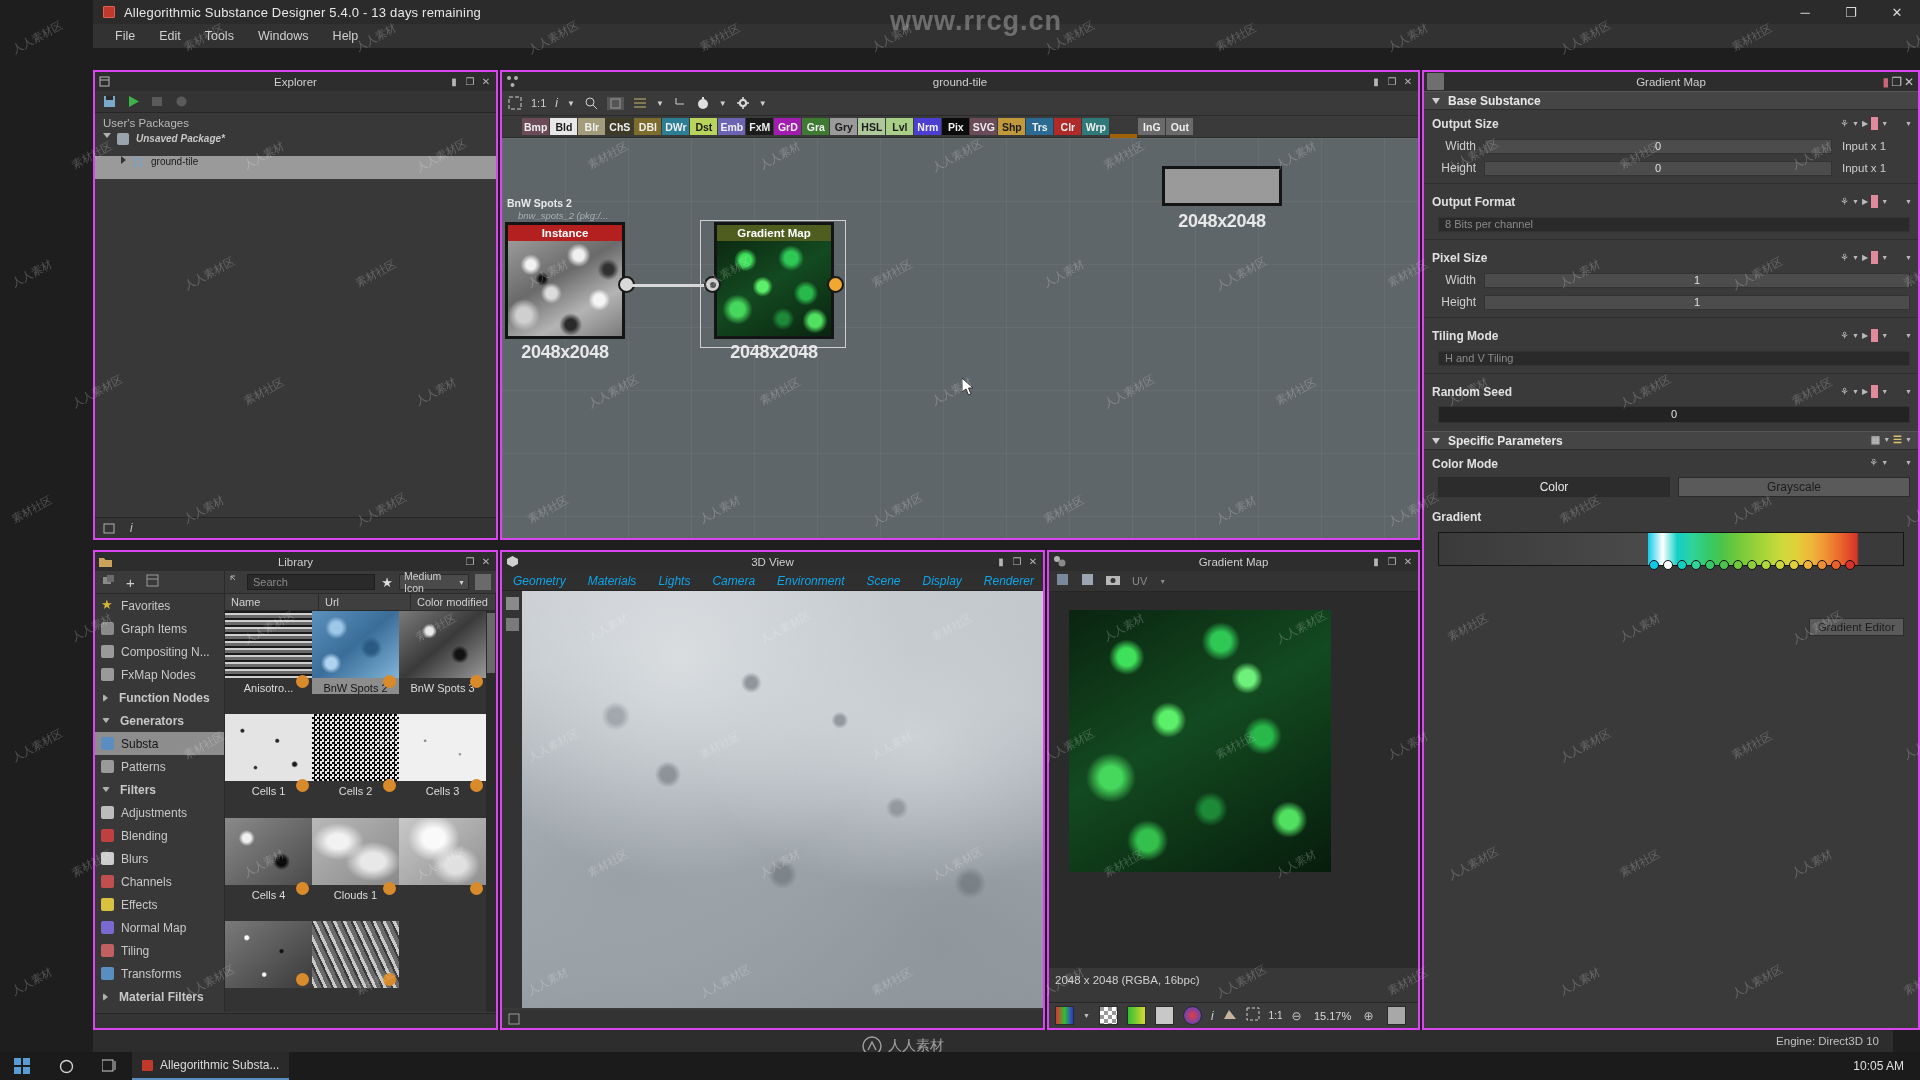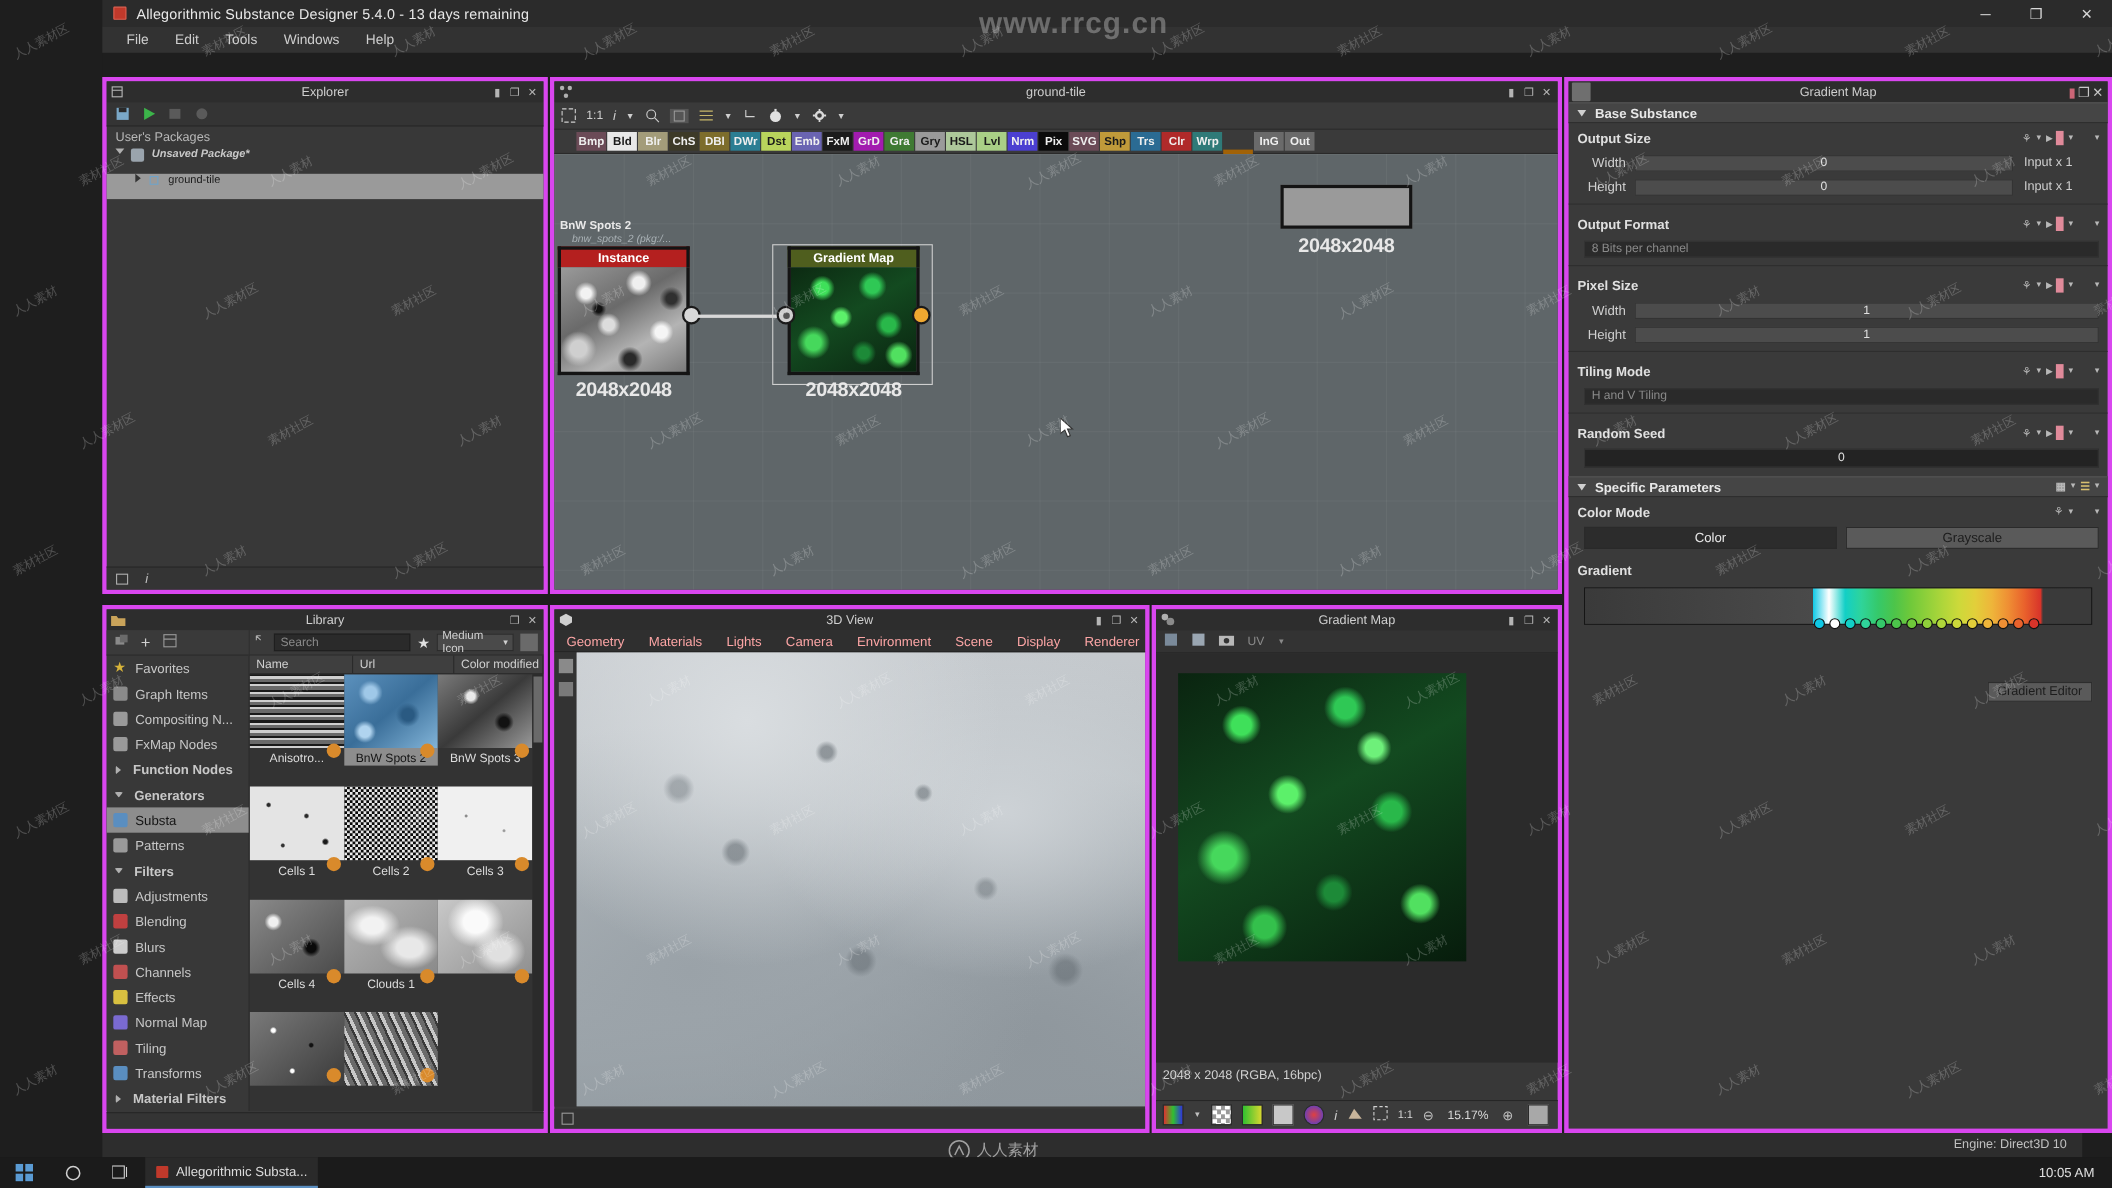--- a/index.html
+++ b/index.html
@@ -22,21 +22,21 @@
     background:#323232; display:flex; align-items:center; padding-left:10px; }
   #menubar .mi { padding:2px 12px; font-size:12.5px; color:#cfcfcf; }
 
   
   .wm { position:absolute; color:rgba(255,255,255,.22); pointer-events:none;
     font-size:11px; white-space:nowrap; }
   .wm-big { position:absolute; color:rgba(255,255,255,.30); font-size:27px;
     font-weight:bold; pointer-events:none; letter-spacing:1px; }
 
   
-  .panel { position:absolute; background:#383838; border:4px solid #d946ef; }
+  .panel { position:absolute; background:#383838; border:2px solid #d946ef; }
   .ptitle { height:19px; background:#2d2d2d; display:flex; align-items:center;
     font-size:11.5px; color:#cfcfcf; position:relative; }
   .ptitle .ico { width:15px;height:15px;margin-left:3px;flex:0 0 auto; }
   .ptitle .txt { position:absolute; left:0; right:0; text-align:center; }
   .ptitle .btns { margin-left:auto; display:flex; gap:2px; padding-right:3px; z-index:2; }
   .ptitle .pb { width:14px;height:14px;display:flex;align-items:center;justify-content:center;
     font-size:10px; color:#b5b5b5; }
   .pin { color:#cc6677; }
 
   
@@ -112,21 +112,21 @@
   .gthumb { width:100%; height:67px; }
   .gname { font-size:11px; color:#dcdcdc; text-align:center; line-height:12px; padding-top:4px; }
   .gcell.sel .gname { background:#8d8d8d; color:#141414; }
   .badge { position:absolute; right:3px; bottom:26px; width:13px;height:13px;
     background:#d98a2b; border-radius:50%; }
 
   
   #view3d { left:500px; top:550px; width:545px; height:480px; }
   .v-menu { height:20px; background:#2f2f2f; display:flex; align-items:center;
     gap:0px; border-bottom:1px solid #242424; }
-  .v-menu .vm { padding:2px 11px; font-size:12px; color:#fca5a5; }
+  .v-menu .vm { padding:2px 11px; font-size:12px; color:#0ea5e9;font-style:italic; }
   .v-side { position:absolute; left:0; top:39px; width:20px; bottom:20px; background:#333; }
   .v-foot { position:absolute; left:0; right:0; bottom:0; height:18px; background:#333;
     display:flex; align-items:center; padding-left:6px; }
 
   
   #view2d { left:1047px; top:550px; width:373px; height:480px; }
   .t-tools { height:21px; background:#333; display:flex; align-items:center; gap:12px;
     padding-left:7px; border-bottom:1px solid #262626; }
   .t-canvas { position:absolute; left:0; right:0; top:40px; bottom:60px; background:#2b2b2b; }
   .t-info { position:absolute; left:6px; bottom:42px; font-size:11.5px; color:#d0d0d0; }

